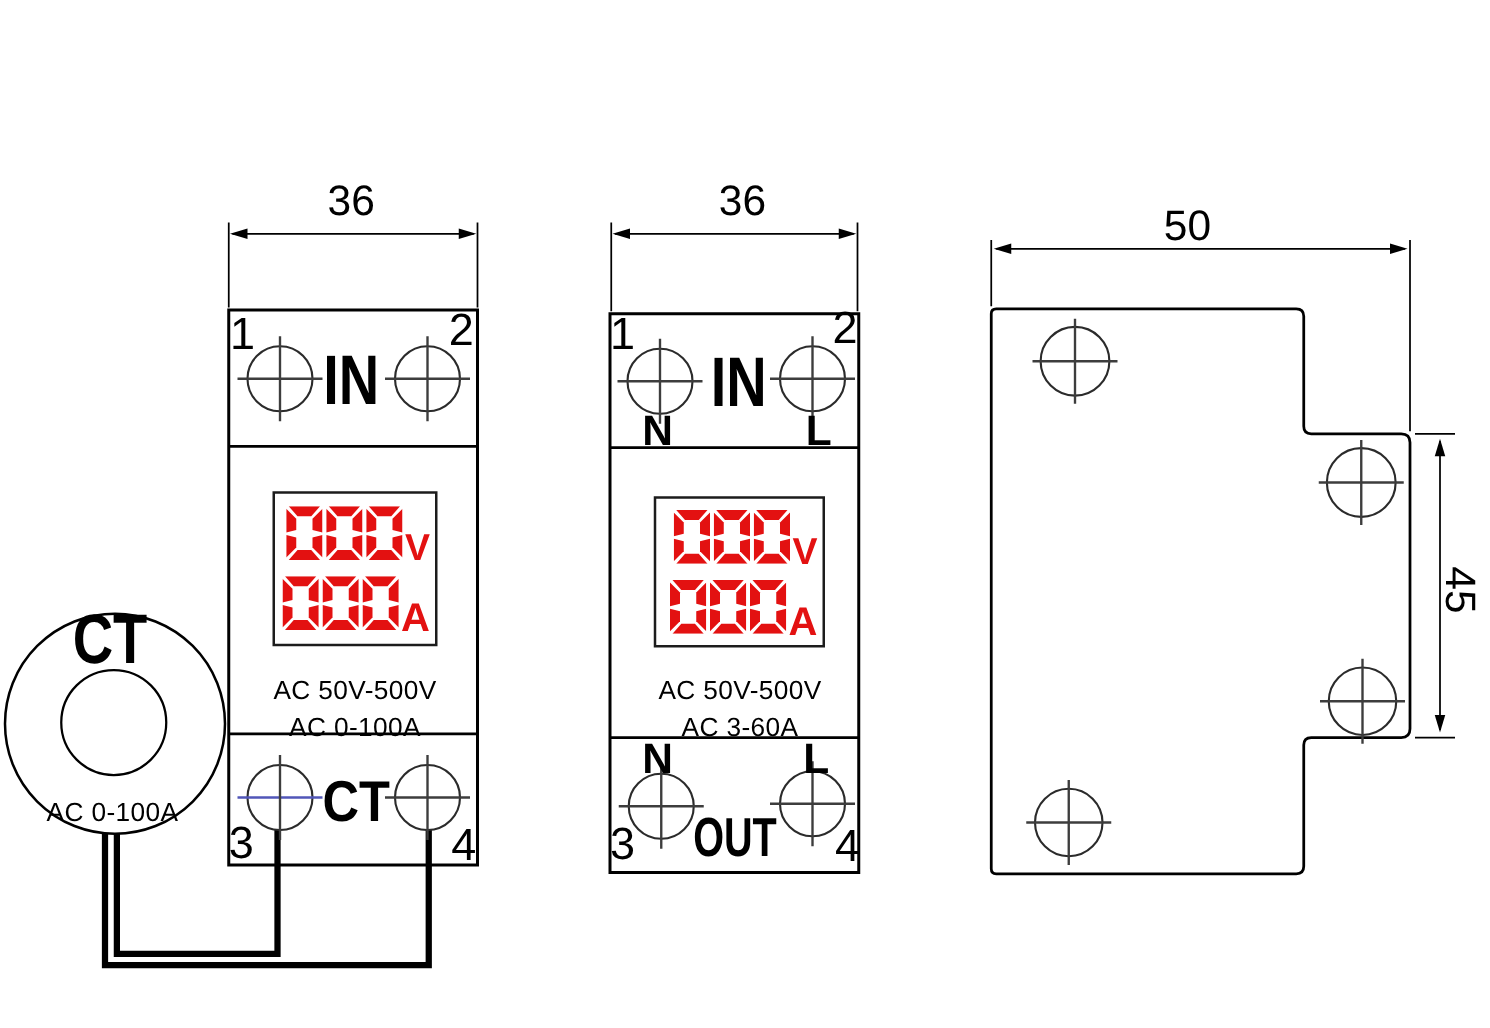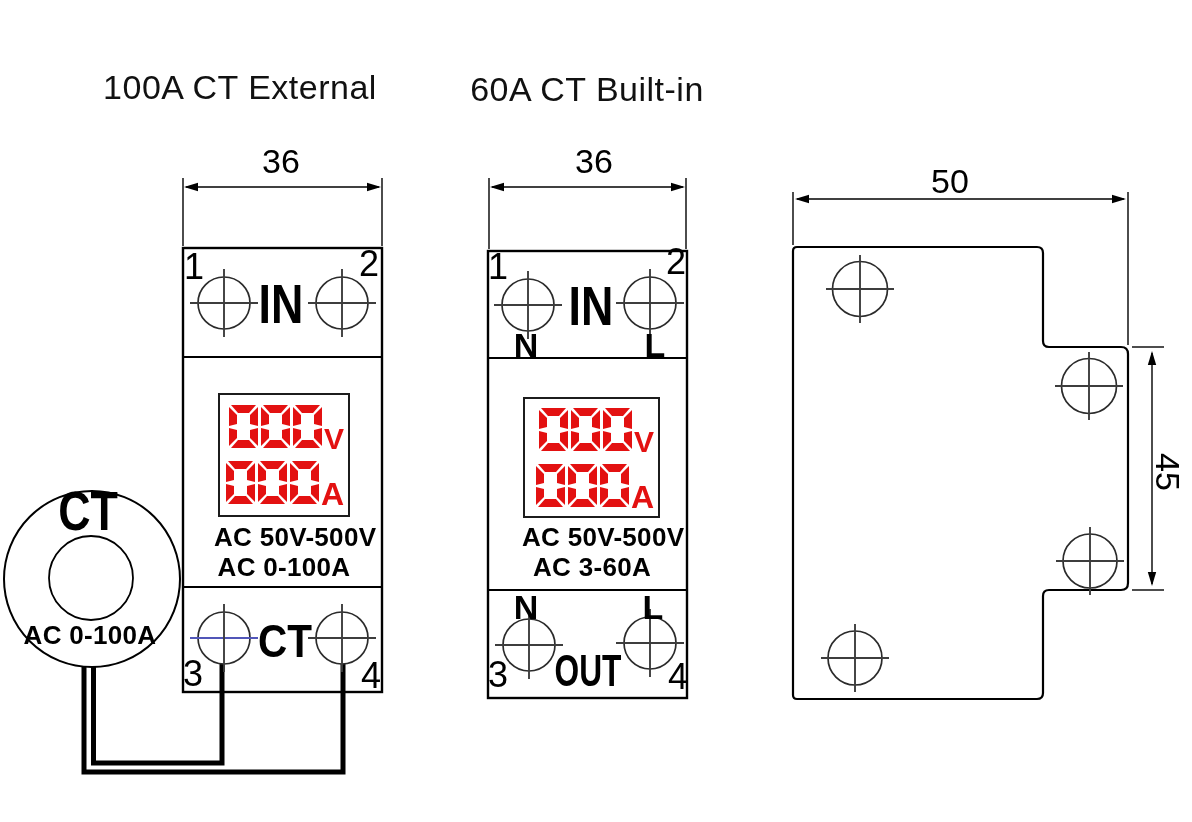--- a/index.html
+++ b/index.html
@@ -8,21 +8,21 @@
     font-family:"Liberation Sans",sans-serif;color:#000;overflow:hidden;
   }
   .canvas svg.linework{position:absolute;left:0;top:0;}
   .t{position:absolute;line-height:1;white-space:nowrap;}
   .ctr{text-align:center;}
   .title{font-size:34px;font-weight:400;color:#111;letter-spacing:0.5px;}
   .dim{font-size:34px;color:#000;}
   .term{font-size:36px;color:#000;}
   .biglabel{font-weight:bold;color:#000;}
   .nl{font-size:34px;font-weight:bold;}
-  .acline{font-size:26px;font-weight:bold;letter-spacing:0.3px;}
+  .acline{font-size:21px;font-weight:normal;letter-spacing:0.3px;margin-top:18px;}
   .display-box{
     position:absolute;background:#fff;border:2px solid #1c1c1c;
     display:flex;flex-direction:column;align-items:flex-end;
     box-sizing:border-box;
   }
   .seg-row{display:flex;align-items:flex-end;padding-right:4px;}
   .seg-digits{display:flex;gap:3px;}
   .seg-unit{font-weight:bold;line-height:1;margin-left:2px;margin-bottom:-6px;color:#e31111;}
   .unit-v{font-size:30px;}
   .unit-a{font-size:32px;}
@@ -147,22 +147,20 @@
         <polygon points="381,187 367,182.8 367,191.2" fill="#000"></polygon>
         <polygon points="490,187 504,182.8 504,191.2" fill="#000"></polygon>
         <polygon points="685,187 671,182.8 671,191.2" fill="#000"></polygon>
         <polygon points="795,199 809,194.8 809,203.2" fill="#000"></polygon>
         <polygon points="1126,199 1112,194.8 1112,203.2" fill="#000"></polygon>
         <polygon points="1152,351 1147.8,365 1156.2,365" fill="#000"></polygon>
         <polygon points="1152,586 1147.8,572 1156.2,572" fill="#000"></polygon>
       </g>
   </svg>
 
-  <div class="t title ctr" style="left:90px;top:70px;width:300px;">100A CT External</div>
-  <div class="t title ctr" style="left:437px;top:72px;width:300px;">60A CT Built-in</div>
 
   <div class="t dim ctr" style="left:241px;top:144px;width:80px;">36</div>
   <div class="t dim ctr" style="left:554px;top:144px;width:80px;">36</div>
   <div class="t dim ctr" style="left:910px;top:164px;width:80px;">50</div>
   <div class="t dim ctr rot90" style="left:1146px;top:455px;width:44px;height:34px;line-height:34px;">45</div>
 
   <div class="t term ctr" style="left:174px;top:249px;width:40px;">1</div>
   <div class="t term ctr" style="left:349px;top:246px;width:40px;">2</div>
   <div class="t biglabel ctr" style="left:231px;top:276px;width:100px;font-size:56px;transform:scale(0.8,1);">IN</div>
   <div class="t term ctr" style="left:173px;top:656px;width:40px;">3</div>

